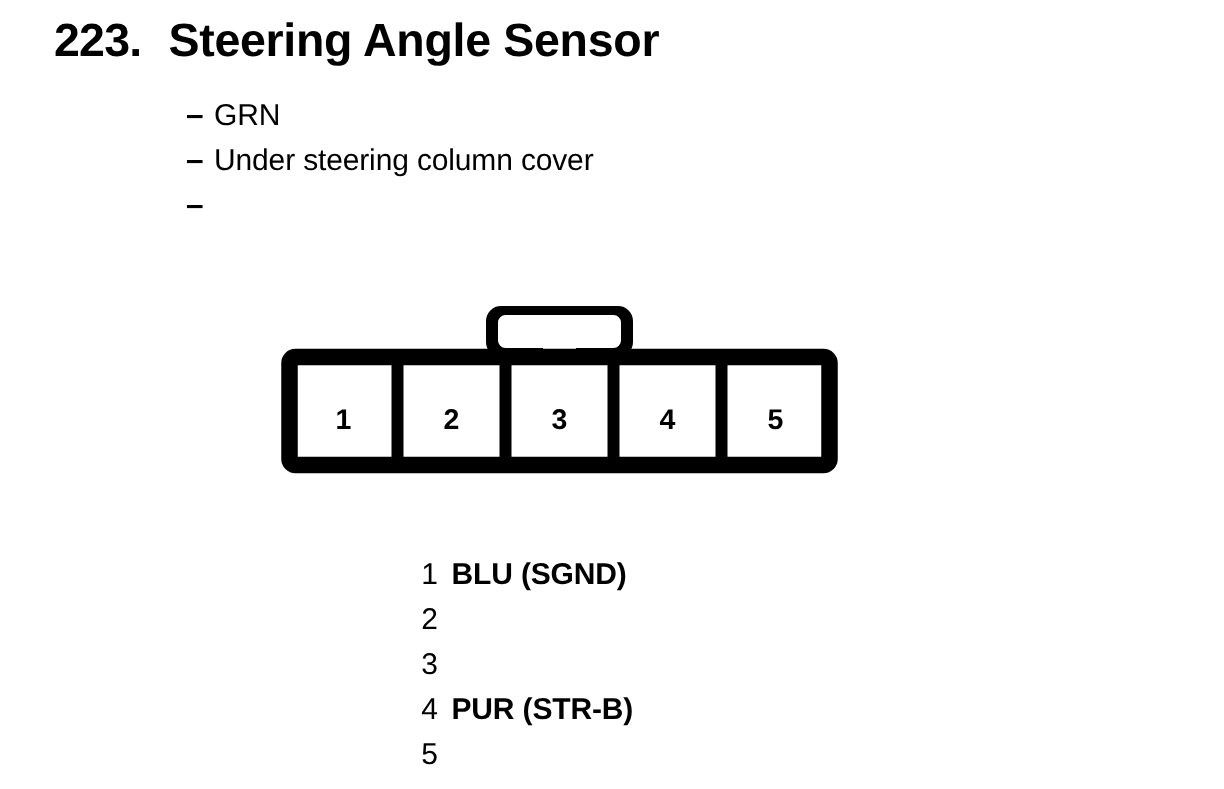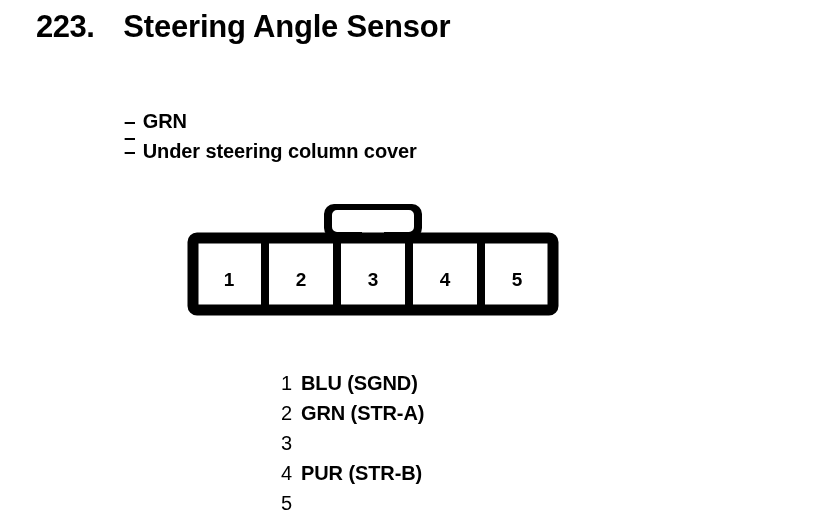--- a/index.html
+++ b/index.html
@@ -30,21 +30,21 @@
     font-size: 31px;
     font-weight: bold;
     letter-spacing: -0.5px;
     line-height: 1;
   }
   #title-text {
     font-size: 31px;
     font-weight: bold;
     letter-spacing: -0.2px;
     line-height: 1;
-    margin-left: 29px;
+    margin-left: 18px;
   }
 
   
   #notes {
     position: absolute;
     left: 124px;
     top: 62px;
     width: 680px;
   }
   .note-line {
@@ -54,23 +54,22 @@
     height: 30px;
     font-size: 20px;
     line-height: 30px;
   }
   .note-dash {
     font-weight: bold;
     font-size: 21px;
     margin-right: 7px;
   }
   .note-text {
-    font-weight: bold;
+    font-weight: normal;
     letter-spacing: -0.1px;
-    margin-top: 44px;
   }
 
   
   #connector-figure {
     position: absolute;
     left: 186px;
     top: 198px;
     width: 374px;
     height: 124px;
   }
@@ -177,21 +176,20 @@
   </svg>
 </div>
 
 <div id="pin-legend">
   <div class="legend-row">
     <span class="legend-num">1</span>
     <span class="legend-label">BLU (SGND)</span>
   </div>
   <div class="legend-row">
     <span class="legend-num">2</span>
-    <span class="legend-label">GRN (STR-A)</span>
   </div>
   <div class="legend-row">
     <span class="legend-num">3</span>
   </div>
   <div class="legend-row">
     <span class="legend-num">4</span>
     <span class="legend-label">PUR (STR-B)</span>
   </div>
   <div class="legend-row">
     <span class="legend-num">5</span>

